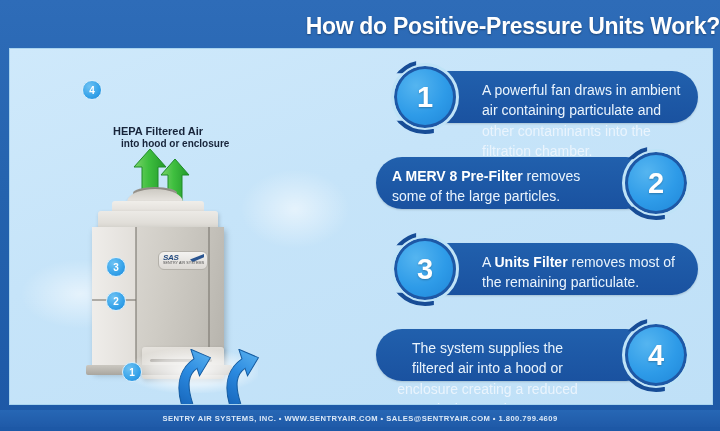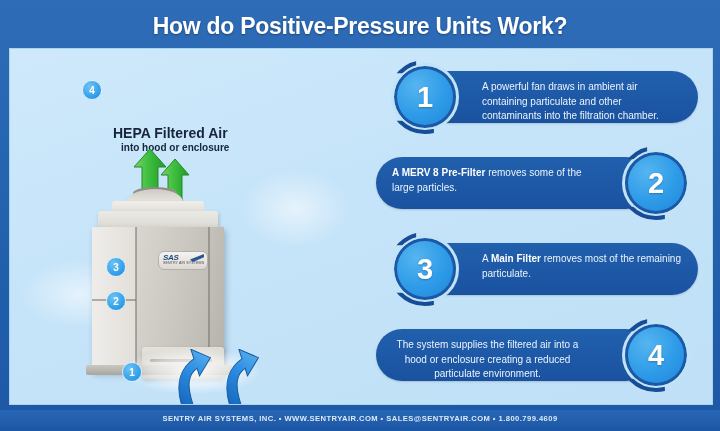--- a/index.html
+++ b/index.html
@@ -3,21 +3,21 @@
 <meta charset="utf-8">
 <style>
   html,body{margin:0;padding:0;background:#1b56a4;}
   body{width:720px;height:431px;overflow:hidden;font-family:"Liberation Sans",sans-serif;}
 
   .poster{position:relative;width:720px;height:431px;
           background:linear-gradient(180deg,#2e6cb8 0%,#2463ae 45%,#1d58a6 100%);}
 
   
   .header{position:absolute;left:0;top:0;width:720px;height:52px;
-          display:flex;align-items:center;justify-content:center;}
+          display:flex;align-items:center;justify-content:flex-end;}
   .title{color:#ffffff;font-size:23px;font-weight:bold;letter-spacing:-0.3px;
          text-shadow:0 1px 2px rgba(0,0,0,.35);white-space:nowrap;}
 
   
   .panel{position:absolute;left:9px;top:48px;width:702px;height:355px;
          background:linear-gradient(160deg,#cfe9fb 0%,#c6e4f9 40%,#bfe0f7 100%);
          border:1px solid #a9d4ef;overflow:hidden;}
 
   
   .footer{position:absolute;left:0;top:410px;width:720px;height:17px;
@@ -35,21 +35,21 @@
   .ring{position:absolute;top:0;width:68px;height:68px;border-radius:34px;
         border:3px solid #bfe3f7;box-sizing:border-box;}
   .ring::after{content:"";position:absolute;width:74px;height:74px;border-radius:37px;
         border:4px solid #174c96;box-sizing:border-box;left:-6px;top:-6px;
         clip-path:polygon(0 0,38% 0,38% 18%,0 18%,0 100%,62% 100%,62% 82%,0 82%);}
   .circ{position:absolute;top:6px;width:56px;height:56px;border-radius:28px;
         background:radial-gradient(circle at 34% 30%,#55b5f0 0%,#2e9be8 55%,#1f86d8 100%);
         display:flex;align-items:center;justify-content:center;}
   .circ span{color:#ffffff;font-size:29px;font-weight:bold;line-height:1;
              text-shadow:0 1px 2px rgba(0,0,0,.25);}
-  .step-text{position:absolute;color:#eaf4fd;font-size:10px;line-height:1.45;}
+  .step-text{position:absolute;color:#eaf4fd;font-size:14px;line-height:1.45;}
   .step-text b{color:#ffffff;font-weight:bold;text-align:right;}
 
   
   .s-left .step-bar{left:46px;}
   .s-left .step-blob{left:18px;}
   .s-left .ring{left:15px;}
   .s-left .circ{left:21px;}
   .s-left .step-text{left:106px;}
   
   .s-right .step-bar{left:0;}
@@ -58,21 +58,21 @@
   
   .illus{position:absolute;left:0;top:0;width:360px;height:355px;}
 
   .badge{position:absolute;width:20px;height:20px;border-radius:10px;
          background:radial-gradient(circle at 35% 30%,#6ec2f3 0%,#35a2e9 60%,#1f86d8 100%);
          border:1.5px solid #d8eefb;box-sizing:border-box;
          display:flex;align-items:center;justify-content:center;
          color:#fff;font-size:10px;font-weight:bold;}
 
   .lbl-hepa{position:absolute;left:103px;top:76px;}
-  .lbl-hepa .l1{color:#17243a;font-size:14px;font-weight:bold;white-space:nowrap;}
+  .lbl-hepa .l1{color:#17243a;font-size:11px;font-weight:bold;white-space:nowrap;}
   .lbl-hepa .l2{color:#17243a;font-size:10px;font-weight:bold;white-space:nowrap;margin-top:1px;margin-left:8px;}
 
   
   .machine{position:absolute;left:70px;top:130px;width:180px;height:210px;}
   .m-body{position:absolute;left:12px;top:48px;width:132px;height:145px;
           background:linear-gradient(100deg,#e7e5e0 0%,#d9d6d0 28%,#cfccc5 52%,#c3c0b9 78%,#b5b2ab 100%);
           box-shadow:2px 3px 6px rgba(0,0,0,.22);}
   .m-face{position:absolute;left:12px;top:48px;width:44px;height:145px;
           background:linear-gradient(90deg,#efedea 0%,#e2dfda 100%);}
   .m-top{position:absolute;left:18px;top:32px;width:120px;height:24px;
@@ -210,21 +210,21 @@
           </div>
           <div class="step-text" style="top: 17px; width: 191px;"><b>A MERV 8 Pre-Filter</b><span> removes some of the large particles.</span></div>
         </div>
         <div class="step s-left" style="left: 366px; top: 186px; width: 326px;">
           <div class="step-bar" style="width: 276px;"></div>
           <div class="step-blob"></div>
           <div class="ring"></div>
           <div class="circ">
             <span>3</span>
           </div>
-          <div class="step-text" style="top: 17px; width: 201px;"><span>A </span><b>Main Filter</b><span> removes most of the remaining particulate.</span></div>
+          <div class="step-text" style="top: 17px; width: 201px;"><span>A </span><b>Units Filter</b><span> removes most of the remaining particulate.</span></div>
         </div>
         <div class="step s-right" style="left: 366px; top: 272px; width: 326px;">
           <div class="step-bar" style="width: 276px;"></div>
           <div class="step-blob" style="left: 249px;"></div>
           <div class="ring" style="left: 246px;"></div>
           <div class="circ" style="left: 252px;">
             <span>4</span>
           </div>
           <div class="step-text" style="top: 17px; width: 191px; text-align: center;"><span>The system supplies the filtered air into a hood or enclosure creating a reduced particulate environment.</span></div>
         </div>

